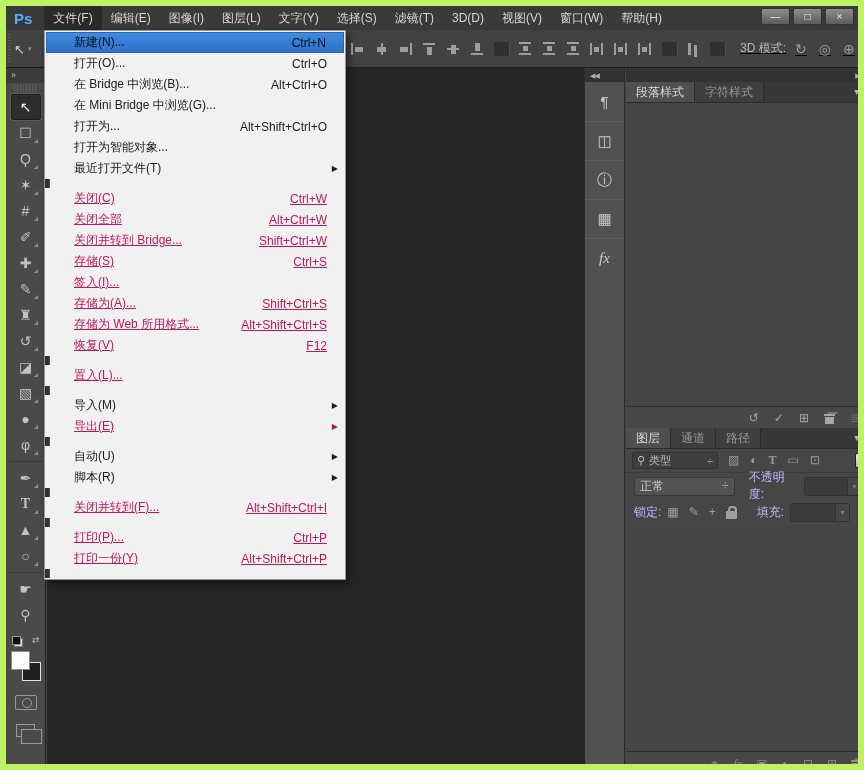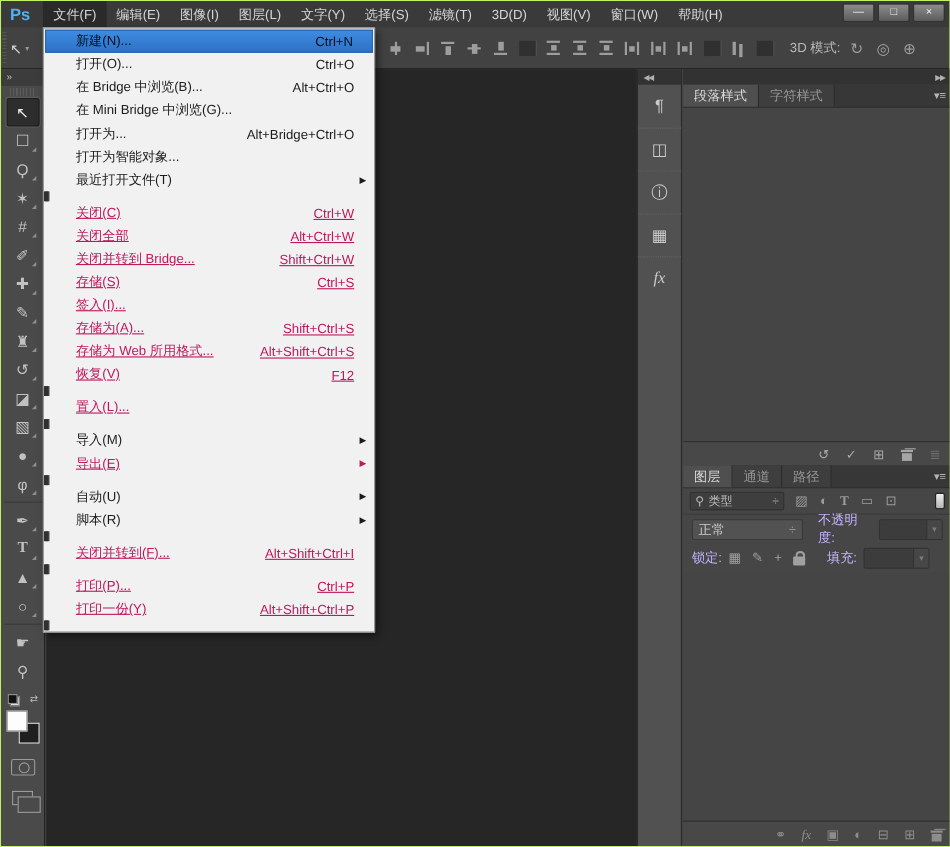--- a/index.html
+++ b/index.html
@@ -1,18 +1,18 @@
 <!DOCTYPE html>
 <html><head>
 <meta charset="utf-8">
 <style>
   * { margin:0; padding:0; box-sizing:border-box; }
   body { background:#1a1a1a; font-family:"Liberation Sans", sans-serif; }
   .window { position:relative; width:864px; height:770px; background:#434343;
-            border:1px solid #bef264; overflow:hidden; font-size:12px; }
+            border:6px solid #bef264; overflow:hidden; font-size:12px; }
 
   
   .titlebar { position:absolute; left:0; top:0; width:100%; height:24px;
               background:#3a3a3a; display:flex; align-items:center; }
   .logo { color:#4db2f8; font-weight:bold; font-size:15px; margin:0 12px 0 8px; }
   .menubar { display:flex; height:100%; }
   .mb-item { padding:0 9px; color:#d6d6d6; display:flex; align-items:center; cursor:default; }
   .mb-item.open { background:#2a2a2a; }
   .winbtns { position:absolute; right:4px; top:2px; display:flex; gap:3px; }
   .winbtn { width:29px; height:17px; border-radius:2px; border:1px solid #333;
@@ -21,22 +21,22 @@
 
   
   .optionsbar { position:absolute; left:0; top:24px; width:100%; height:38px;
                 background:#424242; border-bottom:1px solid #1e1e1e; }
   .ob-grip { position:absolute; left:1px; top:4px; bottom:4px; width:4px;
              background:repeating-linear-gradient(#555 0 1px, transparent 1px 3px); }
   .tool-preset { position:absolute; left:8px; top:7px; width:30px; height:24px;
                  display:flex; align-items:center; gap:3px; color:#cfcfcf; font-size:13px; }
   .tool-preset .tiny { font-size:7px; color:#999; }
   .ob-sep-fixed { position:absolute; left:40px; top:4px; bottom:4px; width:1px; background:#333; }
-  .align-row { position:absolute; left:327px; top:0; height:100%; display:flex;
-               align-items:center; gap:9px; }
+  .align-row { position:absolute; left:344px; top:0; height:100%; display:flex;
+               align-items:center; gap:9px;text-decoration:underline; }
   .sep { width:1px; height:18px; background:#303030; box-shadow:1px 0 0 #515151; }
   .ai { position:relative; width:15px; height:14px; }
   .ai::before, .ai::after { content:""; position:absolute; background:#9d9d9d; }
   .al-l::before{left:1px;top:1px;width:2px;height:12px} .al-l::after{left:5px;top:5px;width:8px;height:5px}
   .al-c::before{left:7px;top:1px;width:2px;height:12px} .al-c::after{left:3px;top:5px;width:9px;height:5px}
   .al-r::before{right:1px;top:1px;width:2px;height:12px} .al-r::after{right:5px;top:5px;width:8px;height:5px}
   .al-t::before{top:1px;left:1px;height:2px;width:12px} .al-t::after{top:5px;left:5px;width:5px;height:8px}
   .al-m::before{top:6px;left:1px;height:2px;width:12px} .al-m::after{top:3px;left:5px;width:5px;height:9px}
   .al-b::before{bottom:1px;left:1px;height:2px;width:12px} .al-b::after{bottom:5px;left:5px;width:5px;height:8px}
   .di-t::before{top:0;left:1px;height:2px;width:12px;box-shadow:0 11px 0 #9d9d9d} .di-t::after{top:4px;left:5px;width:5px;height:5px}
@@ -476,21 +476,21 @@
         <span class="shortcut">Alt+Ctrl+O</span>
 
       </div>
       <div class="mi">
         <span>在 Mini Bridge 中浏览(G)...</span>
         <span class="shortcut"></span>
 
       </div>
       <div class="mi">
         <span>打开为...</span>
-        <span class="shortcut">Alt+Bridge+Ctrl+O</span>
+        <span class="shortcut">Alt+Shift+Ctrl+O</span>
 
       </div>
       <div class="mi">
         <span>打开为智能对象...</span>
         <span class="shortcut"></span>
 
       </div>
       <div class="mi submenu">
         <span>最近打开文件(T)</span>
         <span class="shortcut"></span>

